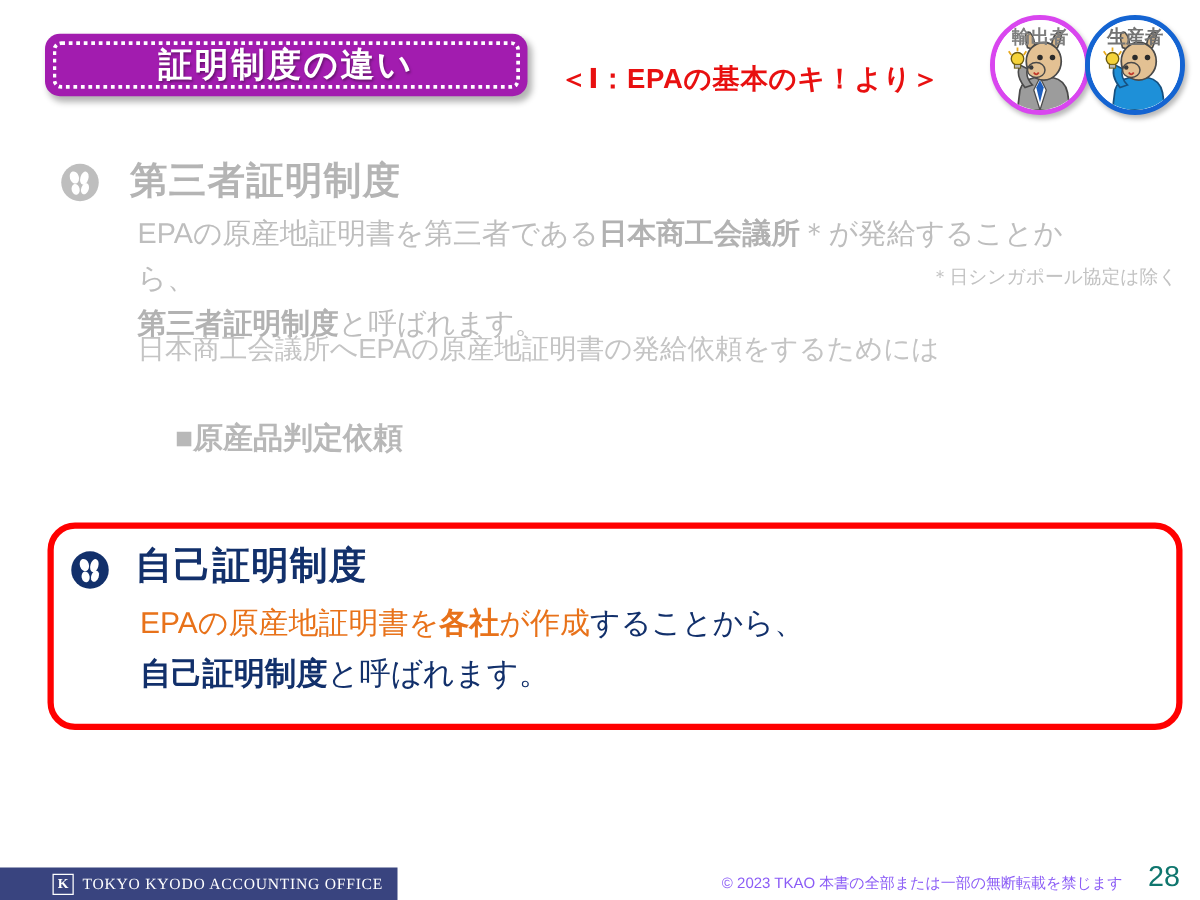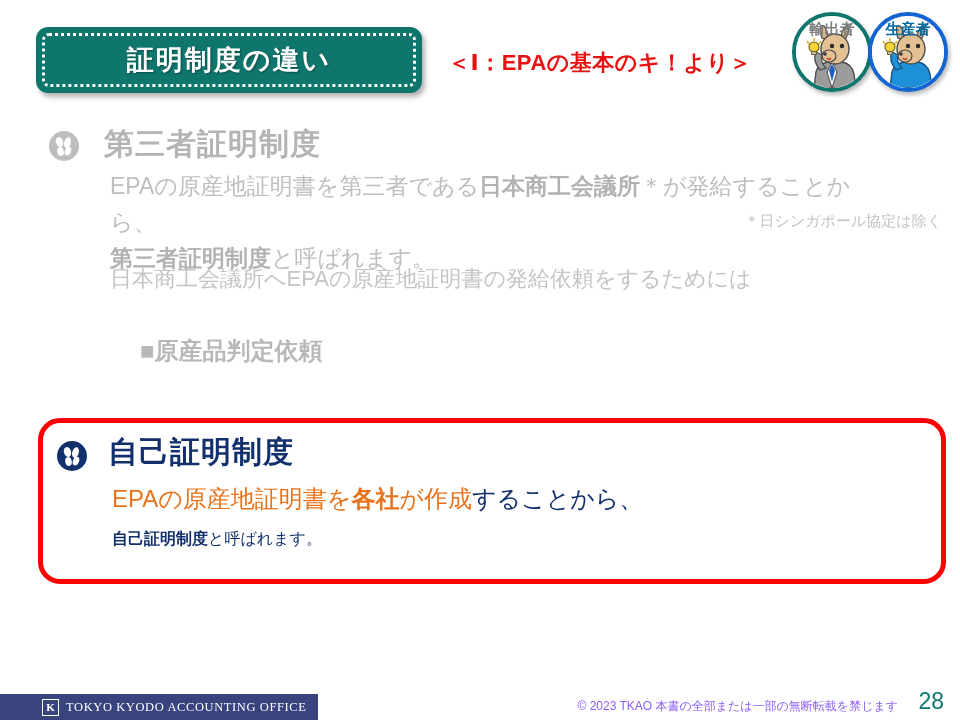--- a/index.html
+++ b/index.html
@@ -16,22 +16,22 @@
     color: #000;
     -webkit-font-smoothing: antialiased;
   }
 
   
   .title-banner {
     position: absolute;
     left: 36px;
     top: 27px;
     width: 386px;
-    height: 66px;
-    background: #0f766e;
+    height: 50px;
+    background: #a21caf;
     border-radius: 12px;
     box-shadow: 3px 4px 5px rgba(0,0,0,0.30);
     display: flex;
     align-items: center;
     justify-content: center;
   }
   .title-banner::after {
     content: "";
     position: absolute;
     left: 6px;
@@ -67,36 +67,36 @@
   .avatar {
     position: absolute;
     top: 12px;
     width: 72px;
     height: 72px;
     border-radius: 50%;
     overflow: hidden;
     box-shadow: 2px 3px 4px rgba(0,0,0,0.28);
     background: #ffffff;
   }
-  .avatar.exporter { left: 792px; border: 4px solid #0f766e; }
+  .avatar.exporter { left: 792px; border: 4px solid #d946ef; }
   .avatar.producer { left: 868px; border: 4px solid #1464D2; }
   .avatar svg { display: block; width: 100%; height: 100%; }
   .avatar-label {
     position: absolute;
     top: 4px;
     left: 0;
     right: 0;
     text-align: center;
     font-size: 15px;
     font-weight: bold;
     z-index: 3;
     pointer-events: none;
   }
   .avatar.exporter .avatar-label { color: #7E7E7E; }
-  .avatar.producer .avatar-label { color: #0369a1; }
+  .avatar.producer .avatar-label { color: #737373; }
 
   
   .badge-icon {
     position: absolute;
     width: 32px;
     height: 32px;
   }
   .badge-icon svg { display: block; width: 100%; height: 100%; }
 
   .s1-badge { left: 48px; top: 130px; }
@@ -177,21 +177,21 @@
     line-height: 34px;
     color: #12306B;
     white-space: nowrap;
   }
   .s2-line1 .orange { color: #E8721A; }
   .s2-line1 .orange-b { color: #E8721A; font-weight: bold; }
   .s2-line2 {
     position: absolute;
     left: 112px;
     top: 522px;
-    font-size: 16px;
+    font-size: 25px;
     line-height: 34px;
     color: #12306B;
     white-space: nowrap;
   }
   .s2-line2 b { font-weight: bold; }
 
   
   .footer-logo {
     position: absolute;
     left: 0px;

